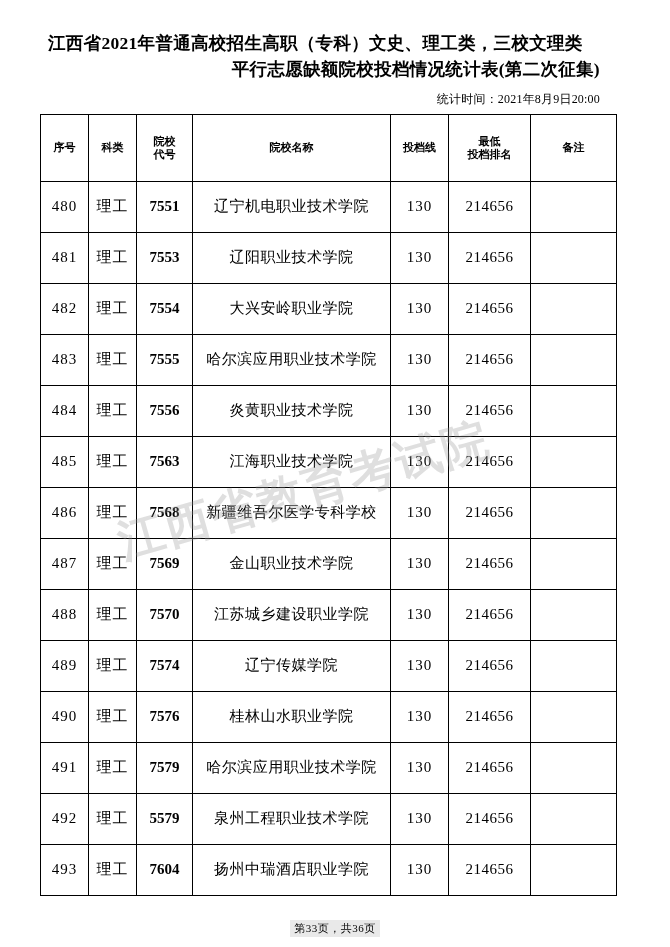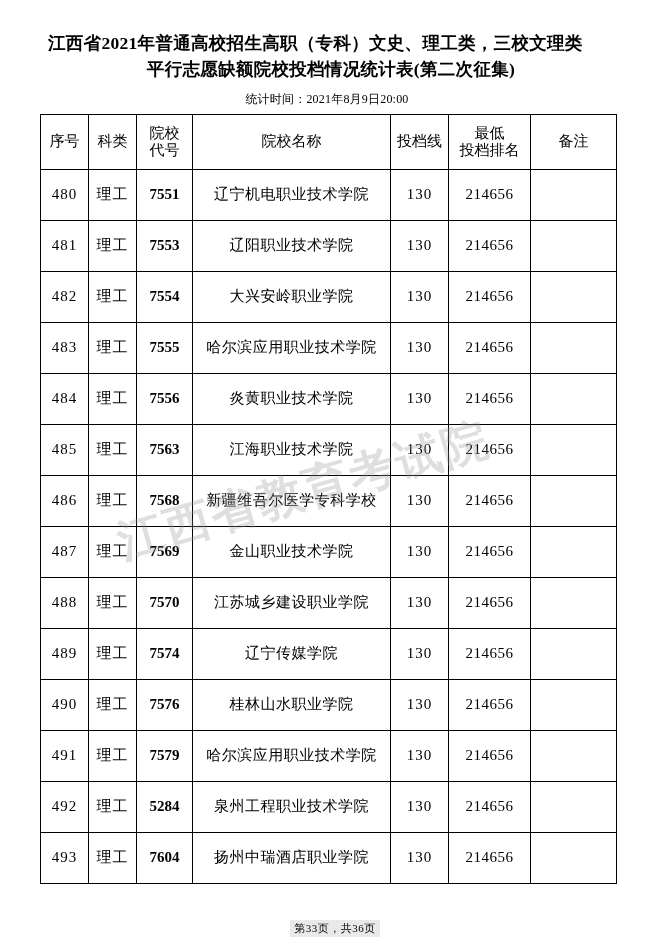--- a/index.html
+++ b/index.html
@@ -28,47 +28,47 @@
     width: 560px;
   }
   .title-line {
     font-size: 17.5px;
     font-weight: bold;
     letter-spacing: 0.3px;
     line-height: 1.5;
     white-space: nowrap;
   }
   .title-line-1 { text-align: left; padding-left: 8px;}
-  .title-line-2 { text-align: center; padding-left: 22px;}
+  .title-line-2 { text-align: right; padding-left: 22px;}
   .stat-time {
     font-size: 12px;
     margin-top: 8px;
     padding-left: 14px;
-    text-align: center;
+    text-align: right;
     letter-spacing: 0.2px;
   }
   table.report {
     border-collapse: collapse;
     width: 576px;
     margin: 6px auto 0 auto;
     table-layout: fixed;
   }
   table.report th, table.report td {
     border: 1px solid #000000;
     text-align: center;
     vertical-align: middle;
     font-size: 15px;
     padding: 0;
   }
   table.report thead th {
-    font-size: 15px;
-    font-weight: normal;
+    font-size: 11px;
+    font-weight: bold;
     height: 34px;
     line-height: 1.15;
-    padding: 10px 1px;
+    padding: 16px 1px;
   }
   table.report thead th .hdr-2 {
     display: block;
     line-height: 1.1;
   }
   col.c-seq    { width: 48px; }
   col.c-type   { width: 48px; }
   col.c-code   { width: 56px; }
   col.c-name   { width: 198px; }
   col.c-line   { width: 58px; }
@@ -278,21 +278,21 @@
         <td class="type">理工</td>
         <td class="code">7579</td>
         <td class="name">哈尔滨应用职业技术学院</td>
         <td class="line">130</td>
         <td class="score">214656</td>
         <td class="remark"></td>
       </tr>
       <tr>
         <td class="seq">492</td>
         <td class="type">理工</td>
-        <td class="code">5284</td>
+        <td class="code">5579</td>
         <td class="name">泉州工程职业技术学院</td>
         <td class="line">130</td>
         <td class="score">214656</td>
         <td class="remark"></td>
       </tr>
       <tr>
         <td class="seq">493</td>
         <td class="type">理工</td>
         <td class="code">7604</td>
         <td class="name">扬州中瑞酒店职业学院</td>

